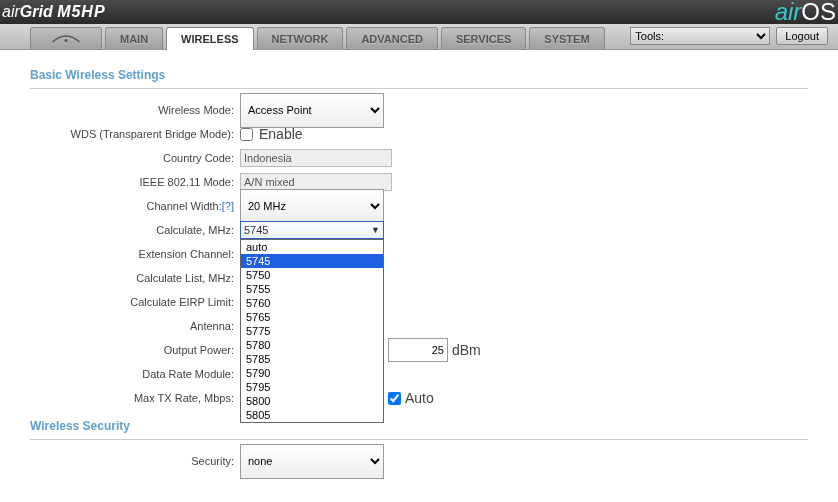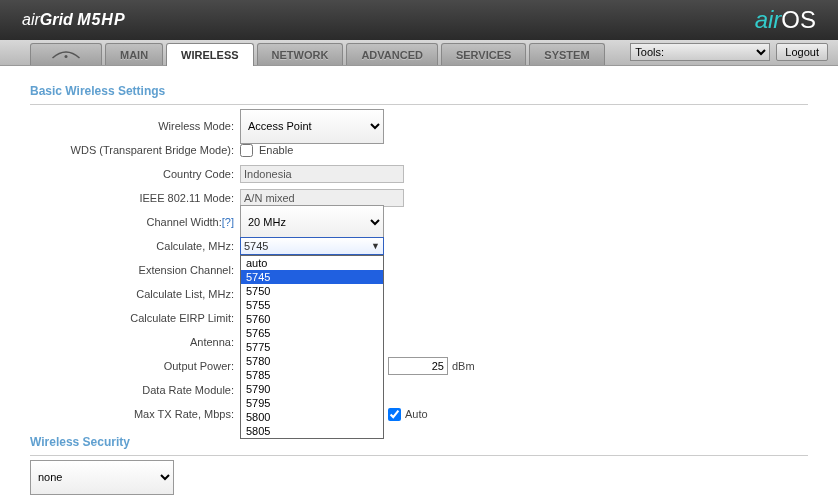--- a/index.html
+++ b/index.html
@@ -1,18 +1,18 @@
 <!DOCTYPE html>
 <html><head>
 <meta charset="utf-8">
 <style>
 * { box-sizing: border-box; margin: 0; padding: 0; }
 body { font-family: Arial, sans-serif; font-size: 11px; background: #fff; color: #333; width: 838px; height: 502px; overflow: hidden; }
 
-.header { background: linear-gradient(#4a4a4a, #2a2a2a); height: 40px; display: flex; align-items: center; justify-content: space-between; padding: 0 22px; }
+.header { background: linear-gradient(#4a4a4a, #2a2a2a); height: 24px; display: flex; align-items: center; justify-content: space-between; padding: 0 2px; }
 .logo-left { color: #fff; font-size: 16px; font-style: italic; }
 .logo-left .air { font-weight: normal; }
 .logo-left .grid { font-weight: bold; }
 .logo-left .m5hp { font-weight: bold; font-style: italic; letter-spacing: 1px; }
 .logo-right { color: #3cc; font-size: 24px; font-style: italic; }
 .logo-right .os { color: #fff; font-weight: normal; font-style: normal; }
 
 .navbar { background: linear-gradient(#d8d8d8, #b8b8b8); height: 26px; display: flex; align-items: flex-end; padding: 0 10px 0 30px; border-bottom: 1px solid #999; position: relative; }
 .tab { display: inline-flex; align-items: center; justify-content: center; height: 22px; padding: 0 14px; margin-right: 3px; background: linear-gradient(#c0c0c0, #a0a0a0); color: #555; font-size: 11px; font-weight: bold; border: 1px solid #888; border-bottom: none; border-radius: 3px 3px 0 0; cursor: pointer; text-shadow: 0 1px 0 rgba(255,255,255,0.3); }
 .tab.active { background: #fff; color: #333; height: 23px; margin-bottom: -1px; }
@@ -23,26 +23,26 @@
 .logout-btn { height: 18px; padding: 0 8px; font-size: 11px; background: linear-gradient(#eee,#ccc); border: 1px solid #888; border-radius: 2px; cursor: pointer; }
 
 .content { padding: 10px 30px; }
 .section-title { color: #60a0d0; font-weight: bold; font-size: 12px; padding: 8px 0 6px 0; border-bottom: 1px solid #ccc; margin-bottom: 10px; }
 .form-row { display: flex; align-items: center; height: 22px; margin-bottom: 2px; }
 .form-label { width: 210px; text-align: right; padding-right: 6px; color: #444; font-size: 11px; }
 .form-control { display: flex; align-items: center; gap: 6px; position: relative; }
 select.fld, input.fld { width: 144px; height: 35px; font-size: 11px; border: 1px solid #999; padding: 0 3px; background: #fff; }
 select.fld { background: linear-gradient(#fff,#eee); }
 input[type=checkbox] { width: 13px; height: 13px; }
-.check-label { font-size: 11px; color: #444; }
+.check-label { font-size: 14px; color: #444; }
 .help-link { color: #3070c0; text-decoration: none; font-size: 11px; }
-.readonly-box { width: 164px; height: 18px; font-size: 11px; border: 1px solid #bbb; background: #eee; padding: 1px 3px; color: #555; display: flex; align-items: center; }
+.readonly-box { width: 152px; height: 18px; font-size: 11px; border: 1px solid #bbb; background: #eee; padding: 1px 3px; color: #555; display: flex; align-items: center; }
 .hide-ssid { margin-left: 10px; display: flex; align-items: center; gap: 4px; }
 .output-power { margin-left: 148px; display: flex; align-items: center; gap: 4px; }
-.small-input { width: 60px; height: 18px; font-size: 11px; border: 1px solid #999; padding: 0 3px; text-align: right; }
+.small-input { width: 60px; height: 24px; font-size: 11px; border: 1px solid #999; padding: 0 3px; text-align: right; }
 .auto-check { margin-left: 148px; display: flex; align-items: center; gap: 4px; }
 
 .freq-select { width: 144px; height: 18px; font-size: 11px; border: 1px solid #3060c0; background: linear-gradient(#fff,#e8f0ff); padding: 0 3px; display: flex; align-items: center; justify-content: space-between; cursor: pointer; }
 .freq-select .arrow { font-size: 9px; }
 .dropdown { position: absolute; top: 18px; left: 0; width: 144px; background: #fff; border: 1px solid #666; z-index: 10; max-height: 200px; overflow: hidden; }
 .dropdown-item { padding: 1px 5px; font-size: 11px; cursor: pointer; color: #000; }
 .dropdown-item.selected { background: #2060e0; color: #fff; }
 </style>
 </head>
 <body>
@@ -185,18 +185,19 @@
       <div class="auto-check">
         <input type="checkbox" checked="" style="">
         <span class="check-label">Auto</span>
       </div>
     </div>
   </div>
 
   <div class="section-title">Wireless Security</div>
 
   <div class="form-row">
+    <div class="form-label">Security:</div>
     <div class="form-control">
       <select class="fld"><option>none</option></select>
     </div>
   </div>
 
 </div>
 
 </body></html>

